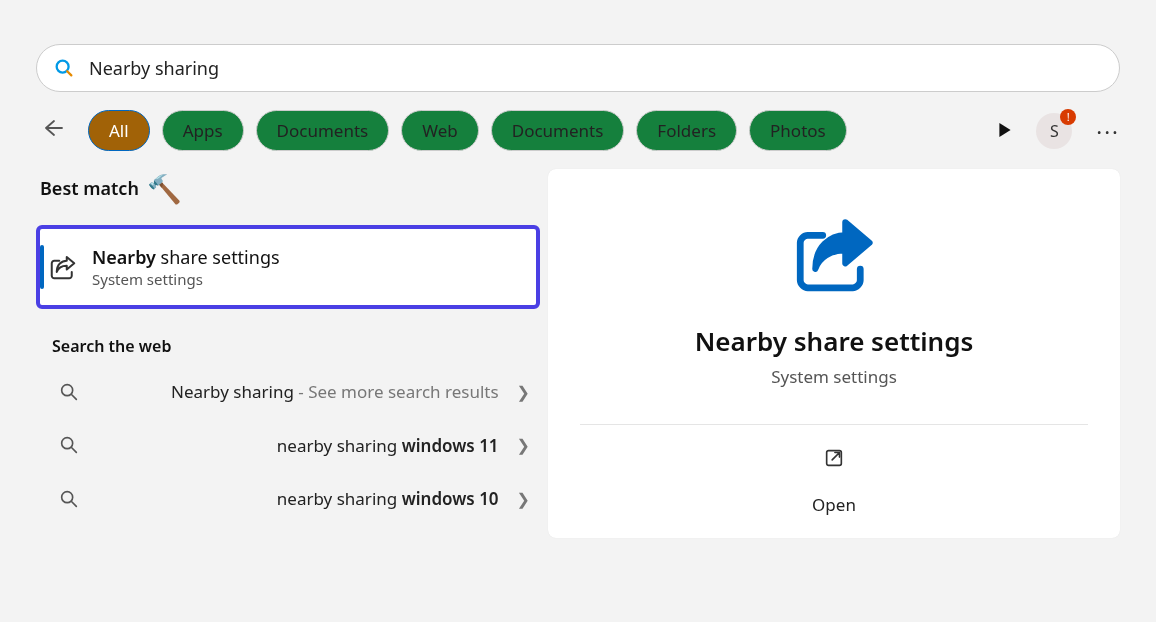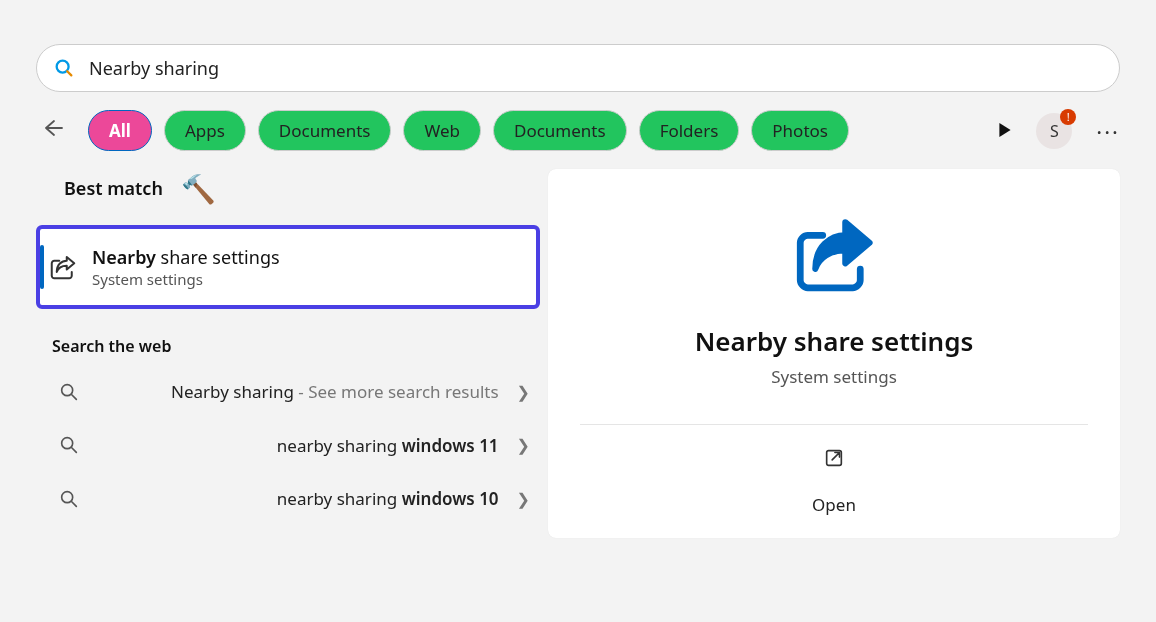--- a/index.html
+++ b/index.html
@@ -36,31 +36,31 @@
   .right-tools { margin-left: auto; display: flex; align-items: center; gap: 24px; }
   .play-icon { font-size: 16px; color: #111; cursor: pointer; }
   .avatar { width: 36px; height: 36px; border-radius: 50%; background: #e9e3e3; display: flex; align-items: center; justify-content: center; font-size: 16px; color: #333; position: relative; }
   .avatar .badge { position: absolute; top: -4px; right: -4px; width: 16px; height: 16px; background: #d83b01; border-radius: 50%; color: #fff; font-size: 11px; display: flex; align-items: center; justify-content: center; }
   .more-dots { font-size: 22px; color: #333; cursor: pointer; letter-spacing: 2px; }
 
   .pill {
     padding: 8px 20px;
     border: 1px solid #ccc;
     border-radius: 22px;
-    background: #22c55e;
+    background: #15803d;
     font-size: 17px;
     color: #222;
     cursor: pointer;
   }
-  .pill.active { background: #ec4899; color: #fff; border-color: #0067c0; font-weight: bold; }
+  .pill.active { background: #a16207; color: #fff; border-color: #0067c0; }
 
   .content-row { display: flex; margin-top: 18px; }
 
   .left-col { width: 540px; padding-left: 36px; }
-  .best-match-header { display: flex; align-items: center; gap: 18px; margin-left: 28px; }
+  .best-match-header { display: flex; align-items: center; gap: 8px; margin-left: 4px; }
   .best-match-header h3 { font-size: 18px; font-weight: 600; color: #111; }
   .hammer { font-size: 28px; }
 
   .best-match-card {
     margin-top: 18px;
     border: 4px solid #4a3fe4;
     background: #fff;
     border-radius: 6px;
     padding: 16px 16px 16px 8px;
     display: flex;

